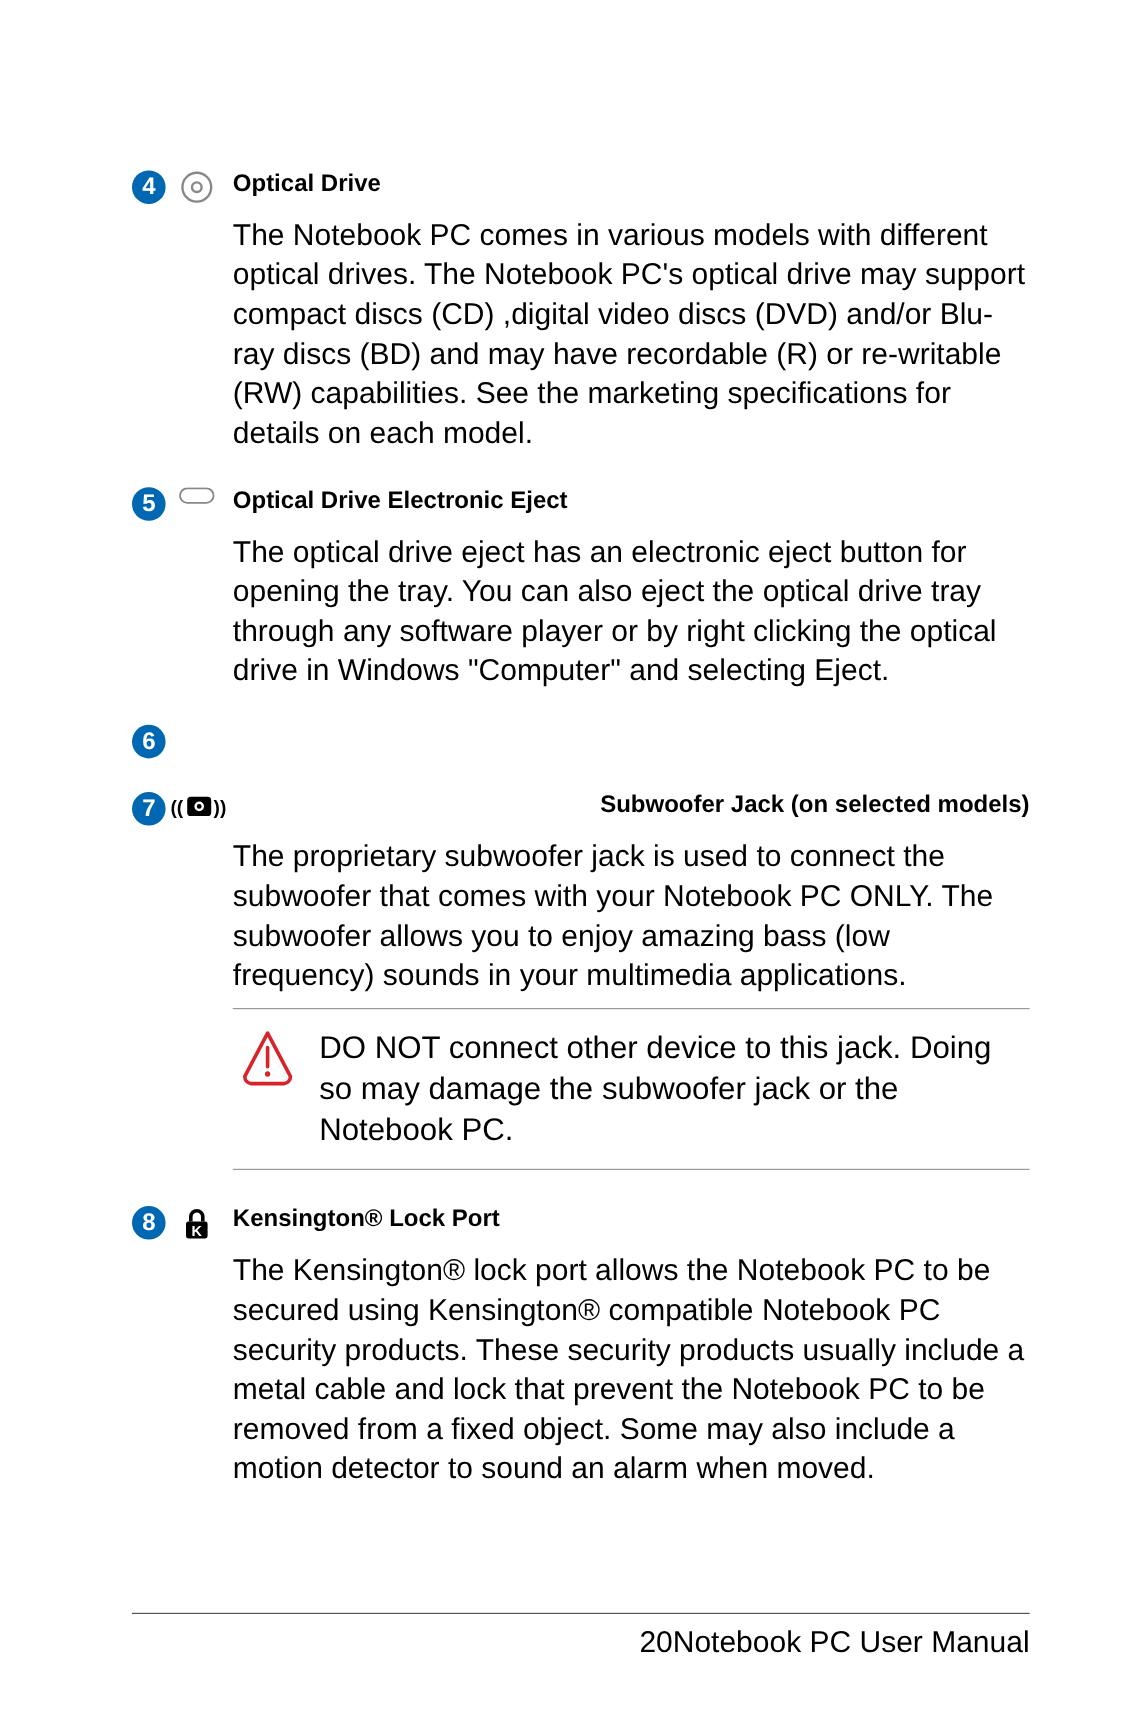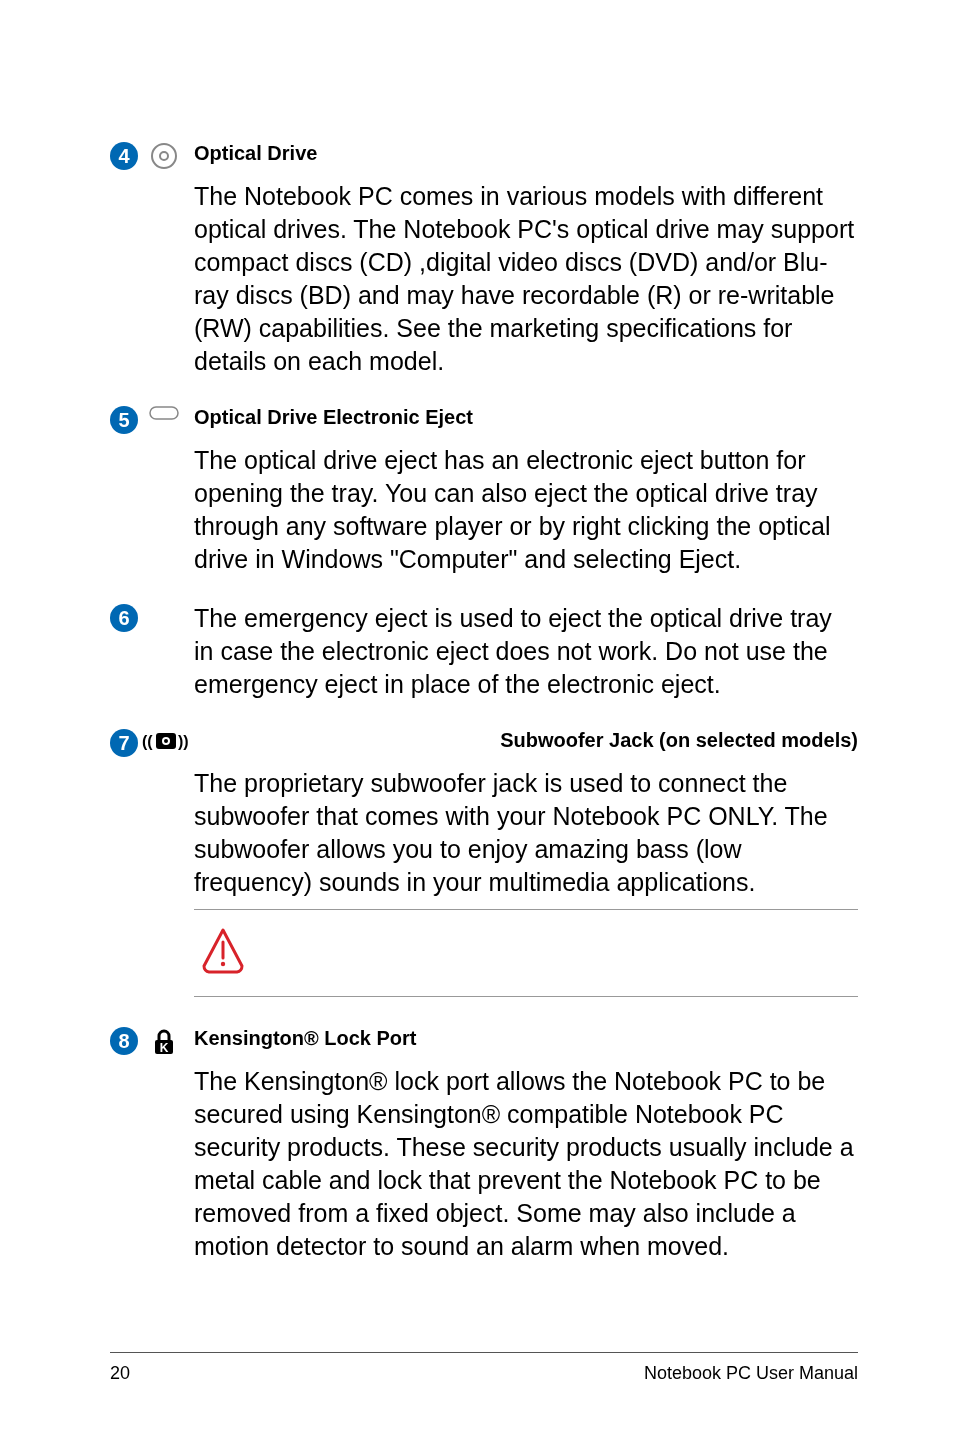--- a/index.html
+++ b/index.html
@@ -5,21 +5,21 @@
   * { margin: 0; padding: 0; box-sizing: border-box; }
   html, body { width: 954px; height: 1438px; background: #fff; font-family: "Myriad Pro", "Segoe UI", Arial, sans-serif; color: #000; }
   .page { width: 954px; height: 1438px; position: relative; padding: 140px 96px 0 110px; }
   .section { display: flex; margin-bottom: 26px; }
   .gutter { width: 84px; flex: 0 0 84px; display: flex; align-items: flex-start; gap: 10px; padding-top: 2px; }
   .content { flex: 1; }
   .heading { font-size: 20px; font-weight: 700; margin-bottom: 14px; line-height: 1.3; }
   .body { font-size: 25px; line-height: 1.32; font-weight: 400; }
   .num-badge { width: 28px; height: 28px; border-radius: 50%; background: #0068b3; color: #fff; font-weight: 700; font-size: 20px; display: flex; align-items: center; justify-content: center; }
   .icon-slot { width: 32px; display: flex; align-items: center; justify-content: center; }
-  .footer { position: absolute; bottom: 54px; left: 110px; right: 96px; border-top: 1px solid #555; padding-top: 10px; display: flex; justify-content: space-between; font-size: 18px; }
+  .footer { position: absolute; bottom: 54px; left: 110px; right: 96px; border-top: 1px solid #555; padding-top: 10px; display: flex; justify-content: flex-end; font-size: 25px; }
   .note-row { display: flex; align-items: flex-start; gap: 18px; border-top: 1px solid #999; border-bottom: 1px solid #999; padding: 16px 4px; margin: 6px 0 28px 0; }
   .note-text { font-size: 26px; line-height: 1.3; }
 </style>
 </head>
 <body>
 
 <div class="page">
 
   <div class="section">
     <div class="gutter">
@@ -50,21 +50,20 @@
       <div class="heading">Optical Drive Electronic Eject</div>
       <div class="body">The optical drive eject has an electronic eject button for opening the tray. You can also eject the optical drive tray through any software player or by right clicking the optical drive in Windows "Computer" and selecting Eject.</div>
     </div>
   </div>
 
   <div class="section">
     <div class="gutter">
       <div class="num-badge">6</div>
     </div>
     <div class="content">
-      <div class="body">The emergency eject is used to eject the optical drive tray in case the electronic eject does not work. Do not use the emergency eject in place of the electronic eject.</div>
     </div>
   </div>
 
   <div class="section" style="margin-bottom:10px;">
     <div class="gutter" style="gap:4px;">
       <div class="num-badge">7</div>
       <div class="icon-slot" style="width:48px;">
         <svg width="48" height="24" viewBox="0 0 48 24">
           <text x="0" y="18" font-size="16" font-weight="700" fill="#000">((</text>
           <rect x="14" y="4" width="20" height="16" rx="3" fill="#000"></rect>
@@ -81,20 +80,21 @@
   </div>
 
   <div class="note-row" style="margin-left:84px;">
     <div>
       <svg width="50" height="50" viewBox="0 0 50 50">
         <path d="M25 4 L44 40 A6 6 0 0 1 39 46 L11 46 A6 6 0 0 1 6 40 Z" fill="none" stroke="#d8232a" stroke-width="3" stroke-linejoin="round"></path>
         <line x1="25" y1="16" x2="25" y2="32" stroke="#d8232a" stroke-width="3" stroke-linecap="round"></line>
         <circle cx="25" cy="38" r="2.2" fill="#d8232a"></circle>
       </svg>
     </div>
+    <div class="note-text">DO NOT connect other device to this jack. Doing so may damage the subwoofer jack or the Notebook PC.</div>
   </div>
 
   <div class="section">
     <div class="gutter">
       <div class="num-badge">8</div>
       <div class="icon-slot">
         <svg width="30" height="30" viewBox="0 0 30 30">
           <path d="M10 13 V9 a5 5 0 0 1 10 0 v4" fill="none" stroke="#000" stroke-width="3"></path>
           <rect x="6" y="13" width="18" height="14" rx="2" fill="#000"></rect>
           <text x="15" y="25" font-size="12" font-weight="700" fill="#fff" text-anchor="middle">K</text>

